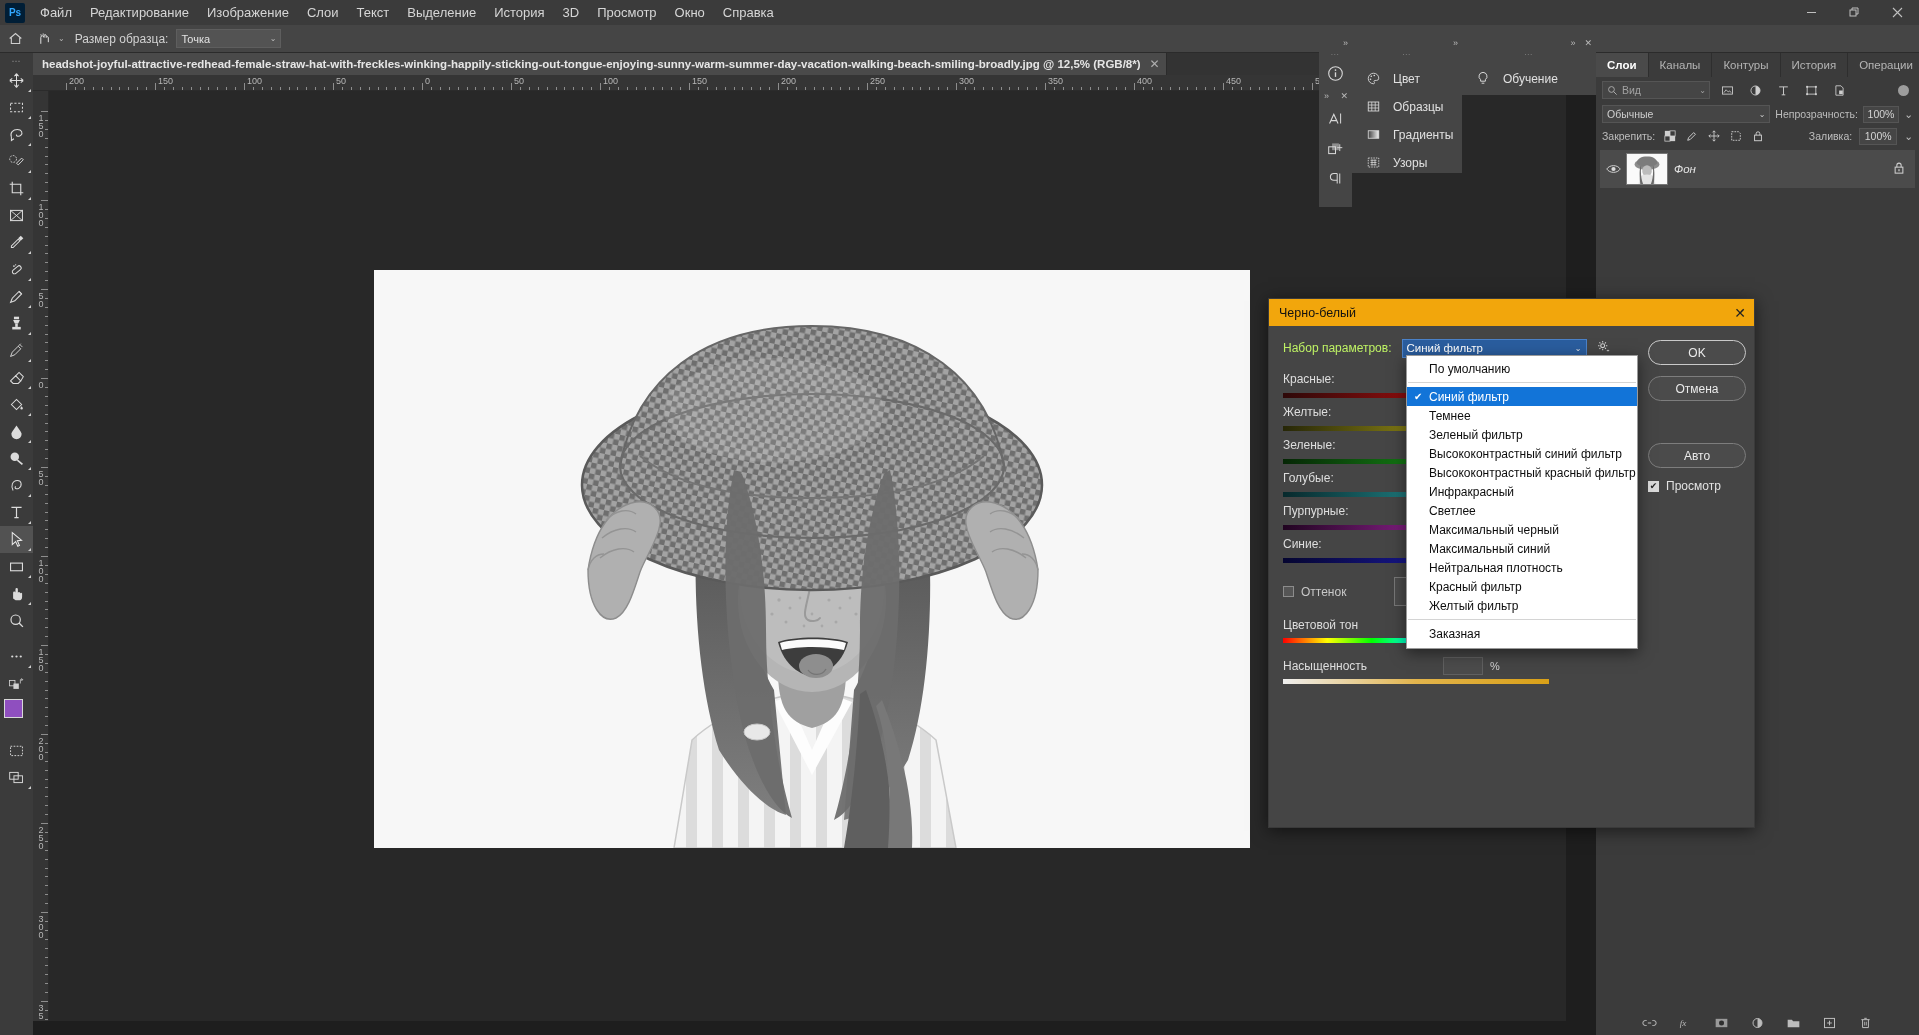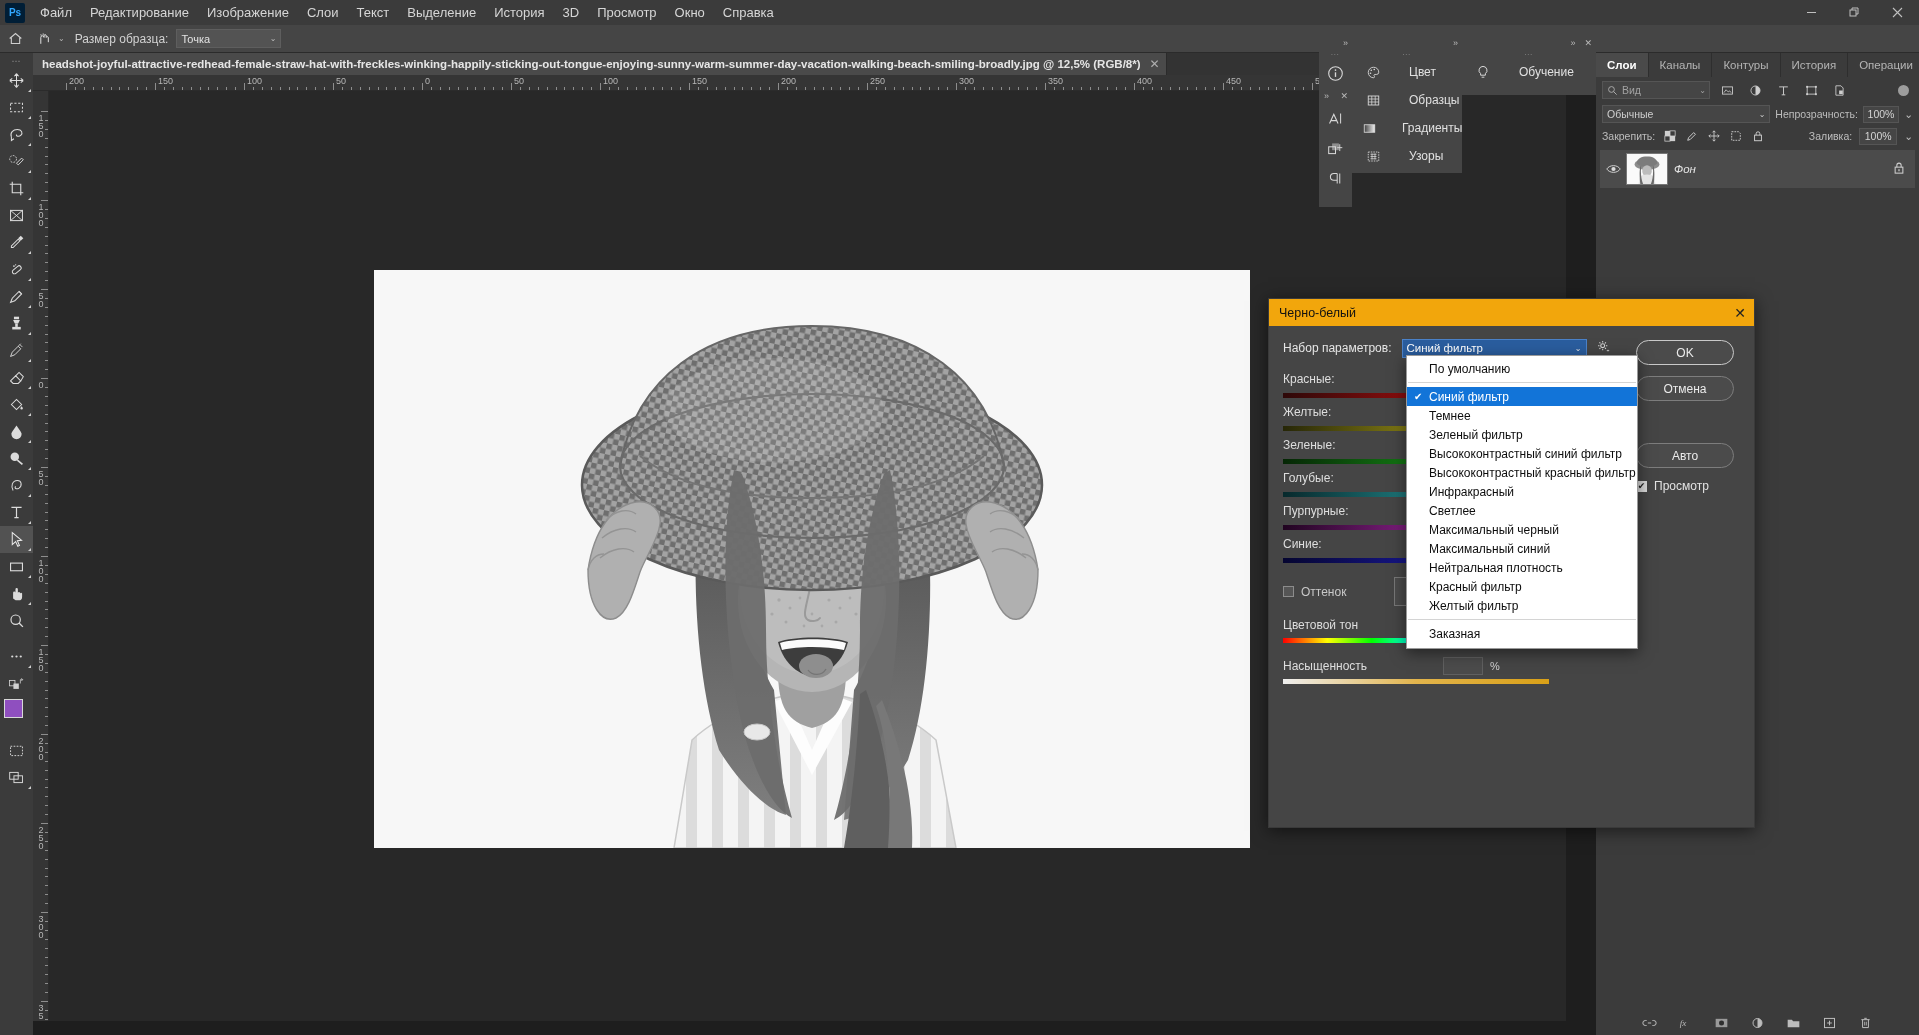--- a/index.html
+++ b/index.html
@@ -65,21 +65,21 @@
   .statusbar .z{margin-left:12px;width:60px;}
   .statusbar .d{margin-left:10px;}
   .statusbar .ar{margin-left:12px;font-size:9px;color:#a5a5a5;}
 
   
   .minidock{position:absolute;background:#454545;}
   .minidock .hdr{height:15px;display:flex;align-items:center;justify-content:flex-end;padding-right:4px;color:#b9b9b9;font-size:9px;}
   .minidock .grip{height:8px;display:flex;align-items:center;justify-content:center;color:#7e7e7e;font-size:8px;letter-spacing:2px;}
   .dockbtn{width:33px;height:30px;display:flex;align-items:center;justify-content:center;color:#d8d8d8;}
 
-  .panelrow{display:flex;align-items:center;height:28px;padding-left:10px;color:#e0e0e0;font-size:12px;gap:16px;}
+  .panelrow{display:flex;align-items:flex-end;height:28px;padding-left:10px;color:#e0e0e0;font-size:12px;}
   .panelrow .ic{width:22px;display:flex;align-items:center;justify-content:center;margin-right:9px;}
 
   
   .rightdock{position:absolute;left:1596px;top:53px;width:323px;height:982px;background:#3b3b3b;}
   .ptabs{display:flex;height:24px;background:#333;align-items:stretch;}
   .ptab{padding:0 11px;display:flex;align-items:center;font-size:11.5px;color:#b4b4b4;background:#3b3b3b;border-right:1px solid #2e2e2e;}
   .ptab.active{background:#4a4a4a;color:#fff;font-weight:bold;}
   .searchrow{height:26px;display:flex;align-items:center;padding:0 6px;gap:6px;}
   .searchbox{width:108px;height:18px;background:#454545;border:1px solid #555;display:flex;align-items:center;padding:0 4px;gap:4px;font-size:10.5px;color:#a2a2a2;position:relative;}
   .searchbox .c{position:absolute;right:3px;font-size:8px;}
@@ -98,21 +98,21 @@
   .layername{margin-left:6px;font-size:11.5px;color:#e4e4e4;font-style:italic;}
   .locki{margin-left:auto;margin-right:10px;color:#d0d0d0;}
   .layerfoot{position:absolute;left:0;bottom:0;width:323px;height:22px;background:#3b3b3b;display:flex;align-items:center;justify-content:center;gap:21px;color:#bcbcbc;}
 
   
   .dlg{position:absolute;left:1268px;top:298px;width:487px;height:530px;background:#454545;border:1px solid #3a3a3a;box-shadow:0 3px 16px rgba(0,0,0,.55);}
   .dlg-tb{height:27px;background:#f2a60c;display:flex;align-items:center;padding:0 8px 0 10px;color:#111;font-size:12.5px;}
   .dlg-tb .x{margin-left:auto;font-size:14px;color:#222;}
   .dlg-body{position:relative;height:503px;padding:12px 14px 0 14px;}
   .row-preset{display:flex;align-items:center;height:20px;margin-bottom:14px;}
-  .row-preset .lb{font-size:12px;color:#e5e5e5;margin-right:10px;}
+  .row-preset .lb{font-size:12px;color:#bef264;margin-right:10px;}
   .presetsel{width:185px;height:19px;background:#2a5d9e;border:1px solid #4b82c9;color:#fff;font-size:11.5px;display:flex;align-items:center;padding:0 4px;position:relative;}
   .presetsel .c{position:absolute;right:4px;font-size:8px;color:#e6e6e6;}
   .gear{margin-left:10px;color:#d5d5d5;font-size:12px;}
 
   .sl{margin-bottom:7px;}
   .sl .nm{font-size:12px;color:#dedede;margin-bottom:7px;}
   .sl .track{position:relative;width:283px;height:5px;}
   .sl .bar{position:absolute;left:0;top:0;width:283px;height:5px;}
   .knob{position:absolute;top:3px;width:13px;height:11px;}
   .knob svg{display:block;}
@@ -120,21 +120,21 @@
   .tintrow{display:flex;align-items:center;margin-top:14px;margin-bottom:10px;}
   .cbx{width:11px;height:11px;border:1px solid #8c8c8c;background:#555;display:inline-flex;align-items:center;justify-content:center;margin-right:7px;}
   .cbx.on{background:#d9d9d9;border-color:#d9d9d9;color:#222;font-size:9px;}
   .tintsw{width:33px;height:29px;border:1px solid #777;background:#4b4b4b;margin-left:48px;}
   .hsrow{display:flex;align-items:center;margin-bottom:4px;}
   .hsrow .nm{font-size:12px;color:#dedede;width:160px;}
   .hsbox{width:40px;height:18px;background:#4b4b4b;border:1px solid #606060;}
   .hsunit{margin-left:7px;font-size:11px;color:#d0d0d0;}
   .hsbar{width:266px;height:5px;margin-bottom:14px;}
 
-  .btncol{position:absolute;right:20px;top:14px;width:98px;}
+  .btncol{position:absolute;right:8px;top:14px;width:98px;}
   .dbtn{width:98px;height:25px;border:1px solid #7d7d7d;border-radius:13px;background:#4b4b4b;color:#eaeaea;
         font-size:12px;display:flex;align-items:center;justify-content:center;margin-bottom:11px;}
   .dbtn.primary{border-color:#c9c9c9;}
   .previewrow{display:flex;align-items:center;font-size:12px;color:#e2e2e2;margin-top:7px;}
 
   
   .ddl{position:absolute;left:1406px;top:355px;width:232px;background:#fff;border:1px solid #9a9a9a;
        box-shadow:0 4px 14px rgba(0,0,0,.5);padding:3px 0 0 0;z-index:60;}
   .ddl .it{height:19px;display:flex;align-items:center;padding-left:22px;font-size:12px;color:#0d0d0d;position:relative;}
   .ddl .it.sel{background:#1274d8;color:#fff;}

